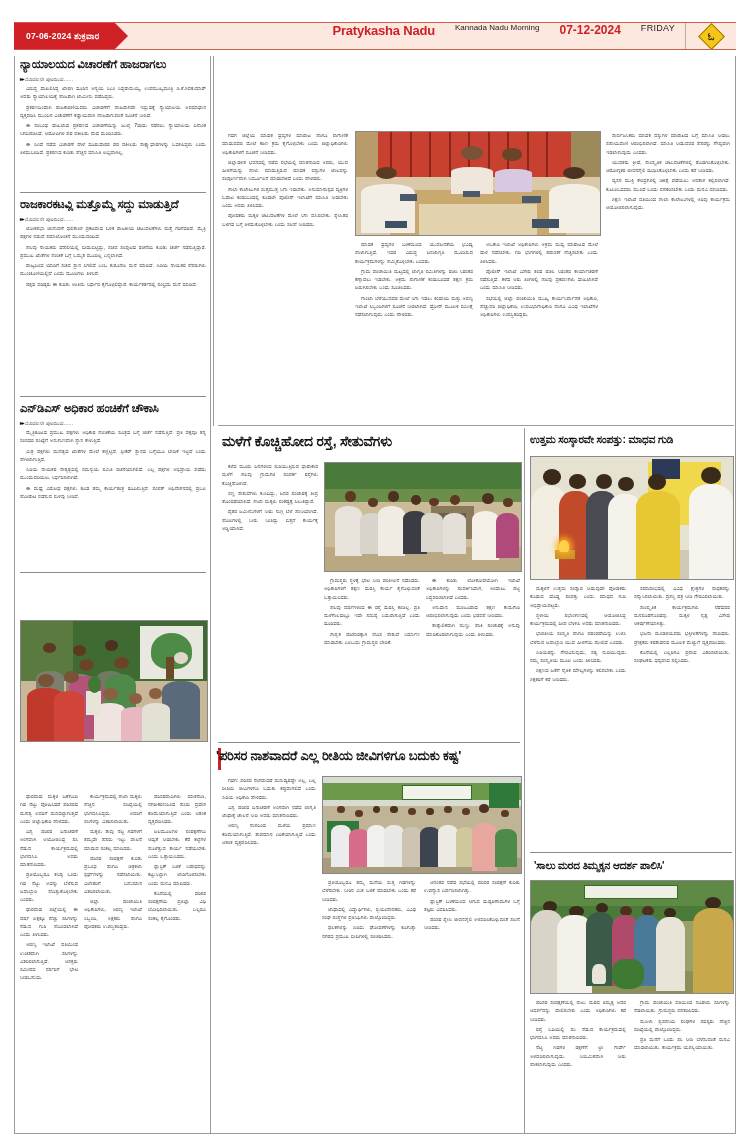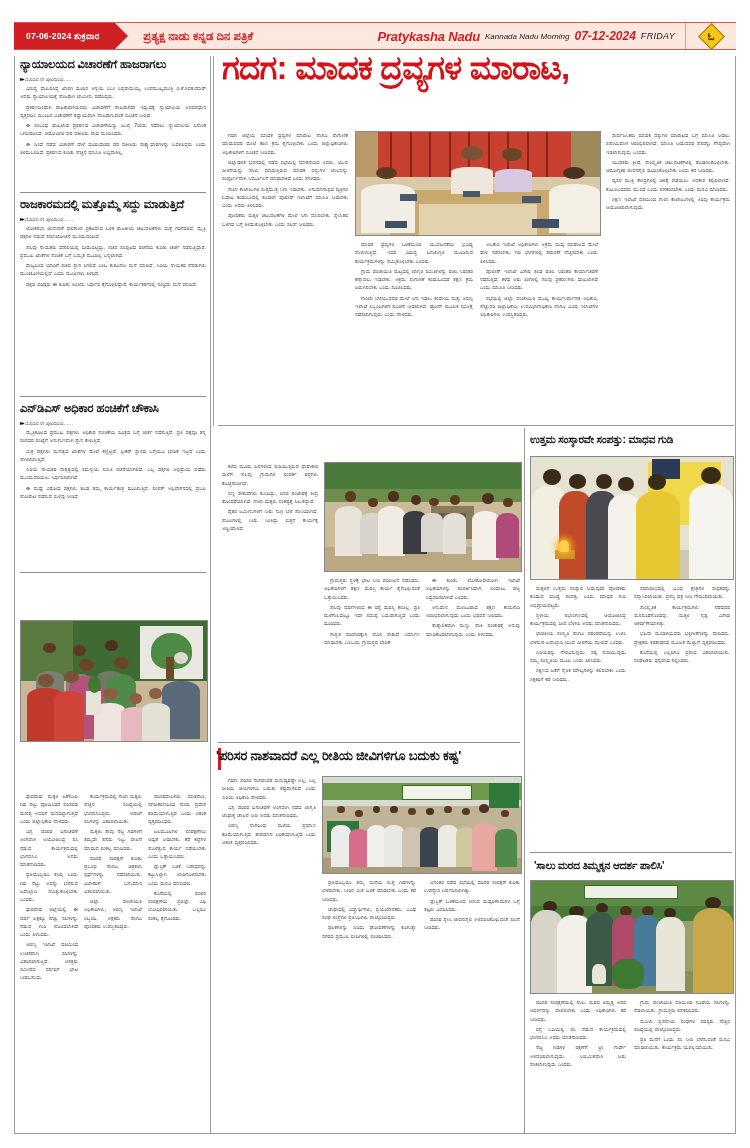--- a/index.html
+++ b/index.html
@@ -56,25 +56,24 @@
     color: #cf2026;
     font-size: 11.5px;
     font-weight: bold;
     display: flex;
     align-items: center;
     padding-left: 28px;
     white-space: nowrap;
   }
   .mh-en-wrap {
     display: flex;
-    align-items: center;
-    gap: 5px;
+    align-items: flex-start;
+    gap: 20px;
     margin-left: auto;
     padding-right: 10px;
-    font-style: italic;
   }
   .mh-en-title {
     color: #cf2026;
     font-size: 13px;
     font-weight: bold;
     letter-spacing: -.2px;
   }
   .mh-en-sub {
     color: #222;
     font-size: 8px;
@@ -200,21 +199,20 @@
     background: #8c8c8c;
   }
 </style>
 </head>
 <body>
 
 <div id="page">
 
   <div class="masthead">
     <div class="mh-date-tab">07-06-2024 ಶುಕ್ರವಾರ</div>
-    <div class="mh-kn-title">ಪ್ರತ್ಯಕ್ಷ ನಾಡು ಕನ್ನಡ ದಿನ ಪತ್ರಿಕೆ</div>
     <div class="mh-en-wrap">
       <span class="mh-en-title">Pratykasha Nadu</span>
       <span class="mh-en-sub">Kannada Nadu Morning</span>
       <span class="mh-en-date">07-12-2024</span>
       <span class="mh-en-day">FRIDAY</span>
     </div>
     <div class="mh-logo-cell">
       <div class="mh-logo">
         <span>ಓ</span>
       </div>
@@ -223,21 +221,20 @@
 
   <div class="vrule" style="left:14px; top:56px; height:1078px;"></div>
   <div class="vrule" style="left:735px; top:56px; height:1078px;"></div>
   <div class="hrule" style="left:14px; top:1133px; width:722px;"></div>
 
   <div class="vrule" style="left:210px; top:56px; height:1078px;"></div>
   <div class="vrule" style="left:213px; top:56px; height:370px;"></div>
   <div class="vrule" style="left:524px; top:428px; height:706px;"></div>
 
   <div class="main-head" style="left:222px; top:50px; width:508px;">
-    <div>ಗದಗ: ಮಾದಕ ದ್ರವ್ಯಗಳ ಮಾರಾಟ,</div>
   </div>
 
   <div class="photo" style="left:355px; top:131px; width:244px; height:103px; border:1px solid #888;">
     <div class="ph-rect" style="left:0;top:0;right:0;height:46%;background:#c8402f;"></div>
     <div class="ph-rect" style="left:6%;top:0;width:2px;height:46%;background:#8c2418;"></div>
     <div class="ph-rect" style="left:14%;top:0;width:2px;height:46%;background:#8c2418;"></div>
     <div class="ph-rect" style="left:22%;top:0;width:2px;height:46%;background:#8c2418;"></div>
     <div class="ph-rect" style="left:30%;top:0;width:2px;height:46%;background:#8c2418;"></div>
     <div class="ph-rect" style="left:38%;top:0;width:2px;height:46%;background:#8c2418;"></div>
     <div class="ph-rect" style="left:46%;top:0;width:2px;height:46%;background:#8c2418;"></div>
@@ -301,21 +298,21 @@
     <span>ಮೊದಲನೇ ಪುಟದಿಂದ......</span>
   </div>
   <div class="body-col" style="left:20px; top:84px; width:186px; height:104px;">
     <p>ವಿರುದ್ಧ ದಾಖಲಿಸಿದ್ದ ಖಾಸಗಿ ದೂರಿನ ಅನ್ವಯ ಸಿಎಂ ಸಿದ್ದರಾಮಯ್ಯ, ಉಪಮುಖ್ಯಮಂತ್ರಿ ಡಿ.ಕೆ.ಶಿವಕುಮಾರ್ ಅವರು ನ್ಯಾಯಾಲಯಕ್ಕೆ ಹಾಜರಾಗಿ ಜಾಮೀನು ಪಡೆದಿದ್ದರು.</p>
     <p>ಪ್ರಕರಣದಿಂದಾಗಿ ರಾಜಕಾರಣಿಯವರು ವಿಚಾರಣೆಗೆ ಹಾಜರಾಗದೇ ಇದ್ದುದಕ್ಕೆ ನ್ಯಾಯಾಲಯ ಅಸಮಾಧಾನ ವ್ಯಕ್ತಪಡಿಸಿ ಮುಂದಿನ ವಿಚಾರಣೆಗೆ ಕಡ್ಡಾಯವಾಗಿ ಹಾಜರಾಗುವಂತೆ ಸೂಚನೆ ನೀಡಿದೆ.</p>
     <p>ಈ ಸಂಬಂಧ ದಾಖಲಾದ ಪ್ರಕರಣದ ವಿಚಾರಣೆಯನ್ನು ಜುಲೈ 7ರಂದು ನಡೆಸಲು ನ್ಯಾಯಾಲಯ ದಿನಾಂಕ ನಿಗದಿಪಡಿಸಿದೆ. ಆರೋಪಿಗಳ ಪರ ವಕೀಲರು ವಾದ ಮಂಡಿಸಿದರು.</p>
     <p>ಈ ಹಿಂದೆ ನಡೆದ ವಿಚಾರಣೆ ವೇಳೆ ದೂರುದಾರರ ಪರ ವಕೀಲರು ಸಾಕ್ಷ್ಯಾಧಾರಗಳನ್ನು ಒದಗಿಸಿದ್ದರು ಎಂದು ತಿಳಿದುಬಂದಿದೆ. ಪ್ರಕರಣದ ಕುರಿತು ಹೆಚ್ಚಿನ ಮಾಹಿತಿ ಲಭ್ಯವಾಗಿಲ್ಲ.</p>
   </div>
   <div class="sep" style="left:20px; top:192px; width:186px;"></div>
 
-  <div class="kn-head lvl1" style="left:20px; top:197px; width:186px;">ರಾಜಕಾರಮದಲ್ಲಿ ಮತ್ತೊಮ್ಮೆ ಸದ್ದು ಮಾಡುತ್ತಿದೆ</div>
+  <div class="kn-head lvl1" style="left:20px; top:197px; width:186px;">ರಾಜಕಾರಕಟವ್ಲಿ ಮತ್ತೊಮ್ಮೆ ಸದ್ದು ಮಾಡುತ್ತಿದೆ</div>
   <div class="byline" style="left:20px; top:216px; width:186px;">
     <span class="bullet">▸▸</span>
     <span>ಮೊದಲನೇ ಪುಟದಿಂದ......</span>
   </div>
   <div class="body-col" style="left:20px; top:224px; width:186px; height:166px;">
     <p>ಲೋಕಸಭಾ ಚುನಾವಣೆ ಫಲಿತಾಂಶ ಪ್ರಕಟವಾದ ಬಳಿಕ ರಾಜಕೀಯ ಚಟುವಟಿಕೆಗಳು ಮತ್ತೆ ಗರಿಗೆದರಿವೆ. ಮೈತ್ರಿ ಪಕ್ಷಗಳ ನಡುವೆ ಸಮಾಲೋಚನೆ ಮುಂದುವರಿದಿದೆ.</p>
     <p>ಹಲವು ನಾಯಕರು ದೆಹಲಿಯಲ್ಲಿ ಬೀಡುಬಿಟ್ಟಿದ್ದು, ಸಚಿವ ಸಂಪುಟದ ರಚನೆಯ ಕುರಿತು ಚರ್ಚೆ ನಡೆಸುತ್ತಿದ್ದಾರೆ. ಪ್ರಮುಖ ಖಾತೆಗಳ ಹಂಚಿಕೆ ಬಗ್ಗೆ ಒಮ್ಮತ ಮೂಡಿಲ್ಲ ಎನ್ನಲಾಗಿದೆ.</p>
     <p>ರಾಜ್ಯದಿಂದ ಯಾರಿಗೆ ಸಚಿವ ಸ್ಥಾನ ಸಿಗಲಿದೆ ಎಂಬ ಕುತೂಹಲ ಮನೆ ಮಾಡಿದೆ. ಹಿರಿಯ ನಾಯಕರ ಹೆಸರುಗಳು ಮುಂಚೂಣಿಯಲ್ಲಿವೆ ಎಂದು ಮೂಲಗಳು ತಿಳಿಸಿವೆ.</p>
     <p>ಪಕ್ಷದ ವರಿಷ್ಠರು ಈ ಕುರಿತು ಅಂತಿಮ ನಿರ್ಧಾರ ಕೈಗೊಳ್ಳಲಿದ್ದಾರೆ. ಕಾರ್ಯಕರ್ತರಲ್ಲಿ ಸಂಭ್ರಮ ಮನೆ ಮಾಡಿದೆ.</p>
   </div>
@@ -385,20 +382,21 @@
     <p>ಪರಿಸರ ಸಂರಕ್ಷಣೆ ಕುರಿತು ಪ್ರಬಂಧ ಹಾಗೂ ಚಿತ್ರಕಲಾ ಸ್ಪರ್ಧೆಗಳನ್ನು ನಡೆಸಲಾಯಿತು. ವಿಜೇತರಿಗೆ ಬಹುಮಾನ ವಿತರಿಸಲಾಯಿತು.</p>
     <p>ಜಿಲ್ಲಾ ಪಂಚಾಯಿತಿ ಅಧಿಕಾರಿಗಳು, ಅರಣ್ಯ ಇಲಾಖೆ ಸಿಬ್ಬಂದಿ, ಶಿಕ್ಷಕರು ಹಾಗೂ ಪೋಷಕರು ಉಪಸ್ಥಿತರಿದ್ದರು.</p>
   </div>
   <div class="body-col" style="left:148px; top:792px; width:58px; height:336px;">
     <p>ಪರಿಸರವಾದಿಗಳು ಮಾತನಾಡಿ, ನಗರೀಕರಣದಿಂದ ಹಸಿರು ಪ್ರದೇಶ ಕಡಿಮೆಯಾಗುತ್ತಿದೆ ಎಂದು ಆತಂಕ ವ್ಯಕ್ತಪಡಿಸಿದರು.</p>
     <p>ಜಲಮೂಲಗಳ ಸಂರಕ್ಷಣೆಗೂ ಆದ್ಯತೆ ನೀಡಬೇಕು. ಕೆರೆ ಕಟ್ಟೆಗಳ ಹೂಳೆತ್ತುವ ಕಾರ್ಯ ನಡೆಯಬೇಕು ಎಂದು ಒತ್ತಾಯಿಸಿದರು.</p>
     <p>ಪ್ಲಾಸ್ಟಿಕ್ ಬಳಕೆ ನಿಷೇಧವನ್ನು ಕಟ್ಟುನಿಟ್ಟಾಗಿ ಜಾರಿಗೊಳಿಸಬೇಕು ಎಂದು ಮನವಿ ಮಾಡಿದರು.</p>
     <p>ಕೊನೆಯಲ್ಲಿ ಪರಿಸರ ಸಂರಕ್ಷಣೆಯ ಪ್ರತಿಜ್ಞಾ ವಿಧಿ ಬೋಧಿಸಲಾಯಿತು. ಎಲ್ಲರೂ ಸಂಕಲ್ಪ ಕೈಗೊಂಡರು.</p>
   </div>
 
+  <div class="kn-head lvl2" style="left:222px; top:433px; width:296px; font-size:14px;">ಮಳೆಗೆ ಕೊಚ್ಚಿಹೋದ ರಸ್ತೆ, ಸೇತುವೆಗಳು</div>
 
   <div class="photo" style="left:324px; top:462px; width:196px; height:108px; border:1px solid #888;">
     <div class="ph-rect" style="left:0;top:0;right:0;height:30%;background:#4a7a3a;"></div>
     <div class="ph-rect" style="left:0;top:24%;right:0;height:14%;background:#6b8f4a;"></div>
     <div class="ph-rect" style="left:0;top:36%;right:0;bottom:0;background:#cbbb98;"></div>
     <div class="ph-rect" style="left:54%;top:40%;width:22%;height:30%;background:#8a7a5c;"></div>
     <div class="ph-rect" style="left:58%;top:46%;width:14%;height:22%;background:#6a5e48;"></div>
     <div class="ph-rect" style="left:0;top:78%;right:0;bottom:0;background:#b9a882;"></div>
     <div class="ph-head" style="left:10%;top:26%;width:6%;height:10%;background:#5c3a22;"></div>
     <div class="ph-person" style="left:5%;bottom:14%;width:14%;height:46%;background:#e8e4dc;"></div>

